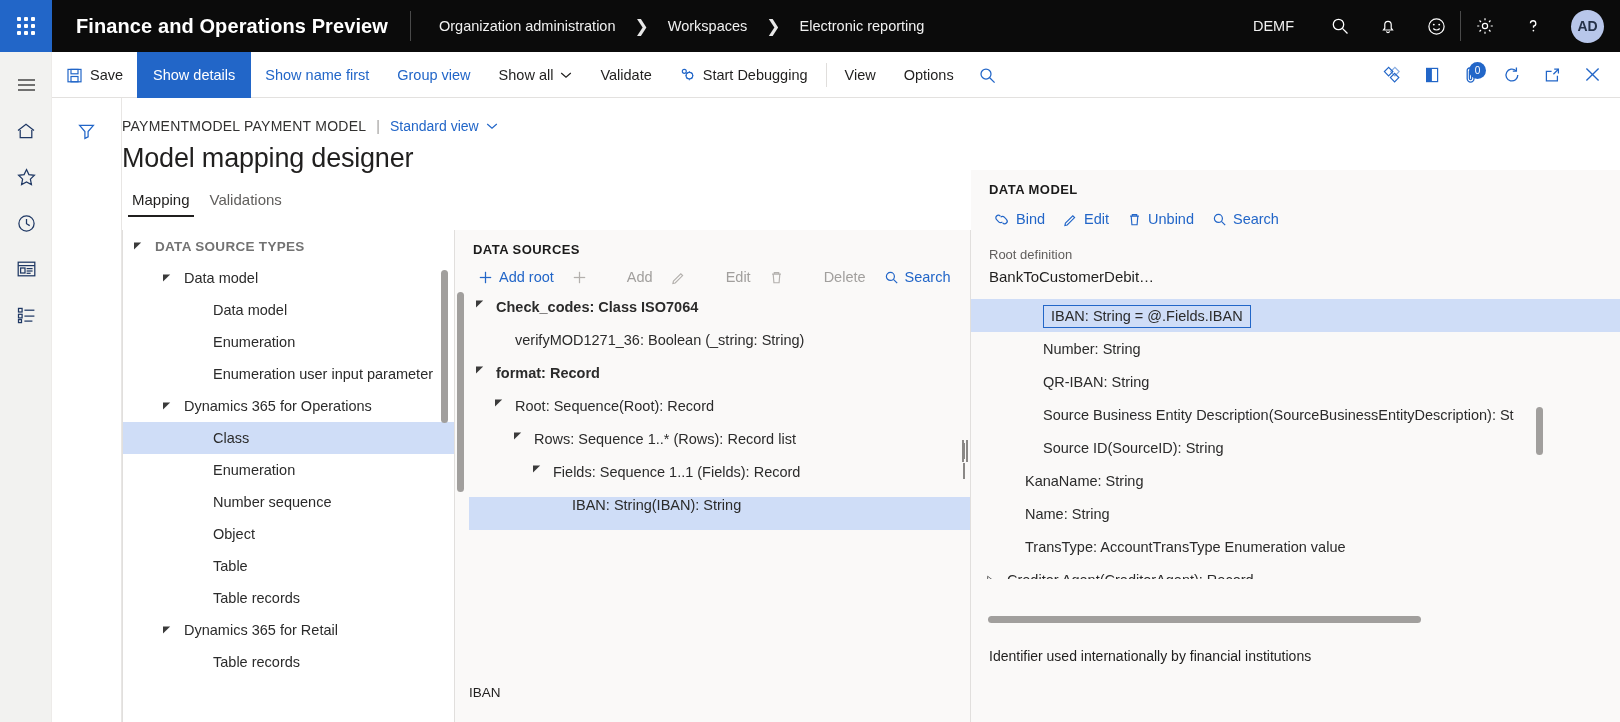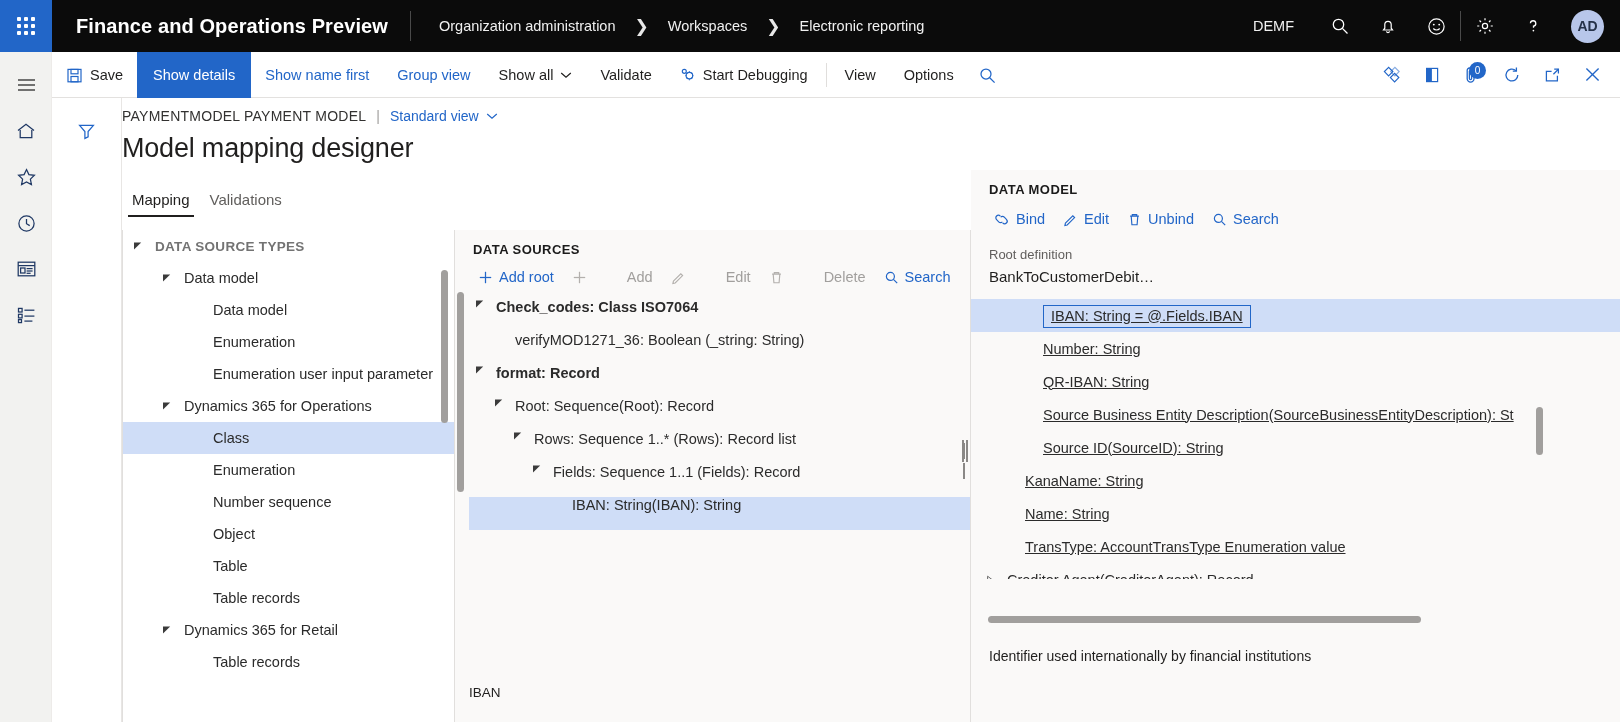--- a/index.html
+++ b/index.html
@@ -74,21 +74,21 @@
   }
 
   
   .filterstrip {
     position:absolute; left:52px; top:98px; width:70px; height:624px;
     background:#fff; border-right:1px solid #e8e6e4;
   }
   .filter-ic { margin:18px auto 0; width:52px; height:30px; display:flex; align-items:center; justify-content:center; color:#2266c8; cursor:pointer; }
 
   
-  .pagehead { position:absolute; left:122px; top:108px; width:1480px; }
+  .pagehead { position:absolute; left:122px; top:118px; width:1480px; }
   .ph-line { display:flex; align-items:center; gap:0; font-size:14px; color:#323130; }
   .ph-caption { letter-spacing:.25px; color:#323130; }
   .ph-bar { color:#a19f9d; padding:0 10px; }
   .ph-view { color:#2266c8; cursor:pointer; display:flex; align-items:center; gap:7px; }
   .ph-title { font-size:27px; color:#201f1e; margin-top:9px; letter-spacing:-.2px; }
 
   
   .tabs { position:absolute; left:122px; top:185px; display:flex; gap:0; }
   .tab { font-size:15px; color:#605e5c; padding:6px 10px 9px; cursor:pointer; position:relative; }
   .tab.active { color:#201f1e; }
@@ -131,21 +131,21 @@
   .splitter { position:absolute; left:962px; top:440px; width:6px; height:22px; cursor:col-resize; display:flex; gap:2px; }
   .splitter i { width:2px; height:22px; background:#8a8886; display:block; }
 
   
   #panelModel { left:971px; top:170px; width:649px; height:552px; background:#faf9f8; }
   .pm-title { font-size:13px; font-weight:700; color:#1b1b1b; letter-spacing:.45px; padding:12px 0 0 18px; }
   .pm-toolbar { display:flex; align-items:flex-start; padding:10px 0 6px 14px; }
   .pm-label { font-size:13px; color:#605e5c; padding:10px 0 0 18px; }
   .pm-root { font-size:15px; color:#201f1e; padding:6px 0 0 18px; }
   .dm-tree { position:relative; margin-top:14px; height:280px; overflow:hidden; }
-  .dm-row { display:flex; align-items:center; height:33px; font-size:14.5px; color:#2b2b2b; white-space:nowrap; cursor:pointer;text-decoration:underline; }
+  .dm-row { display:flex; align-items:center; height:33px; font-size:14.5px; color:#2b2b2b; white-space:nowrap; cursor:pointer; }
   .dm-row.sel { background:#cfddf7; }
   .dm-chip { border:1px solid #2266c8; padding:2px 7px 3px; background:#cfddf7; }
   .hscroll { position:absolute; left:988px; top:616px; width:433px; height:7px; border-radius:4px; background:#a19f9d; }
   .pm-desc { position:absolute; left:989px; top:648px; font-size:14px; color:#201f1e; }
   .dm-vscroll { position:absolute; left:1536px; top:407px; width:7px; height:48px; border-radius:4px; background:#a19f9d; }
   .dm-mini { position:absolute; left:963px; top:443px; width:5px; height:16px; }
   .dm-mini i { display:inline-block; width:1.5px; height:16px; background:#8a8886; margin-right:1.5px; }
 </style>
 </head>
 <body>

